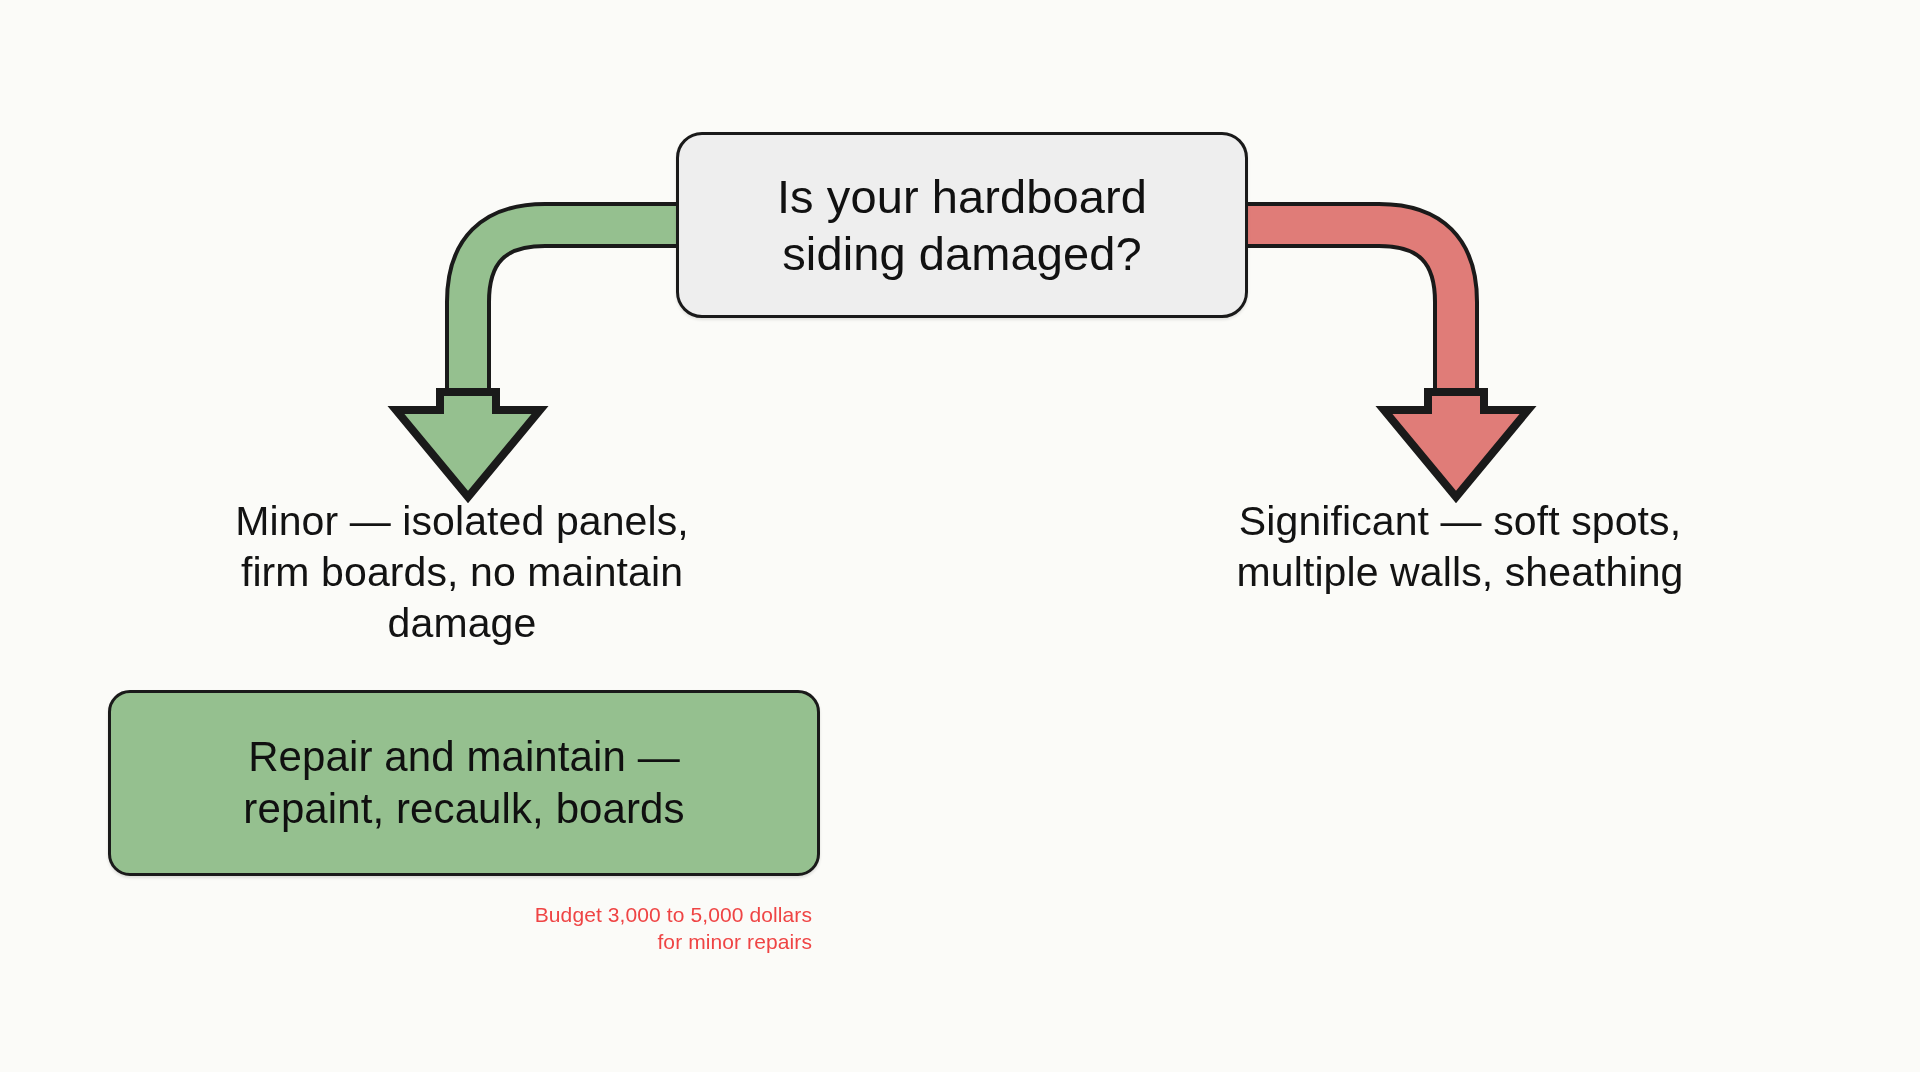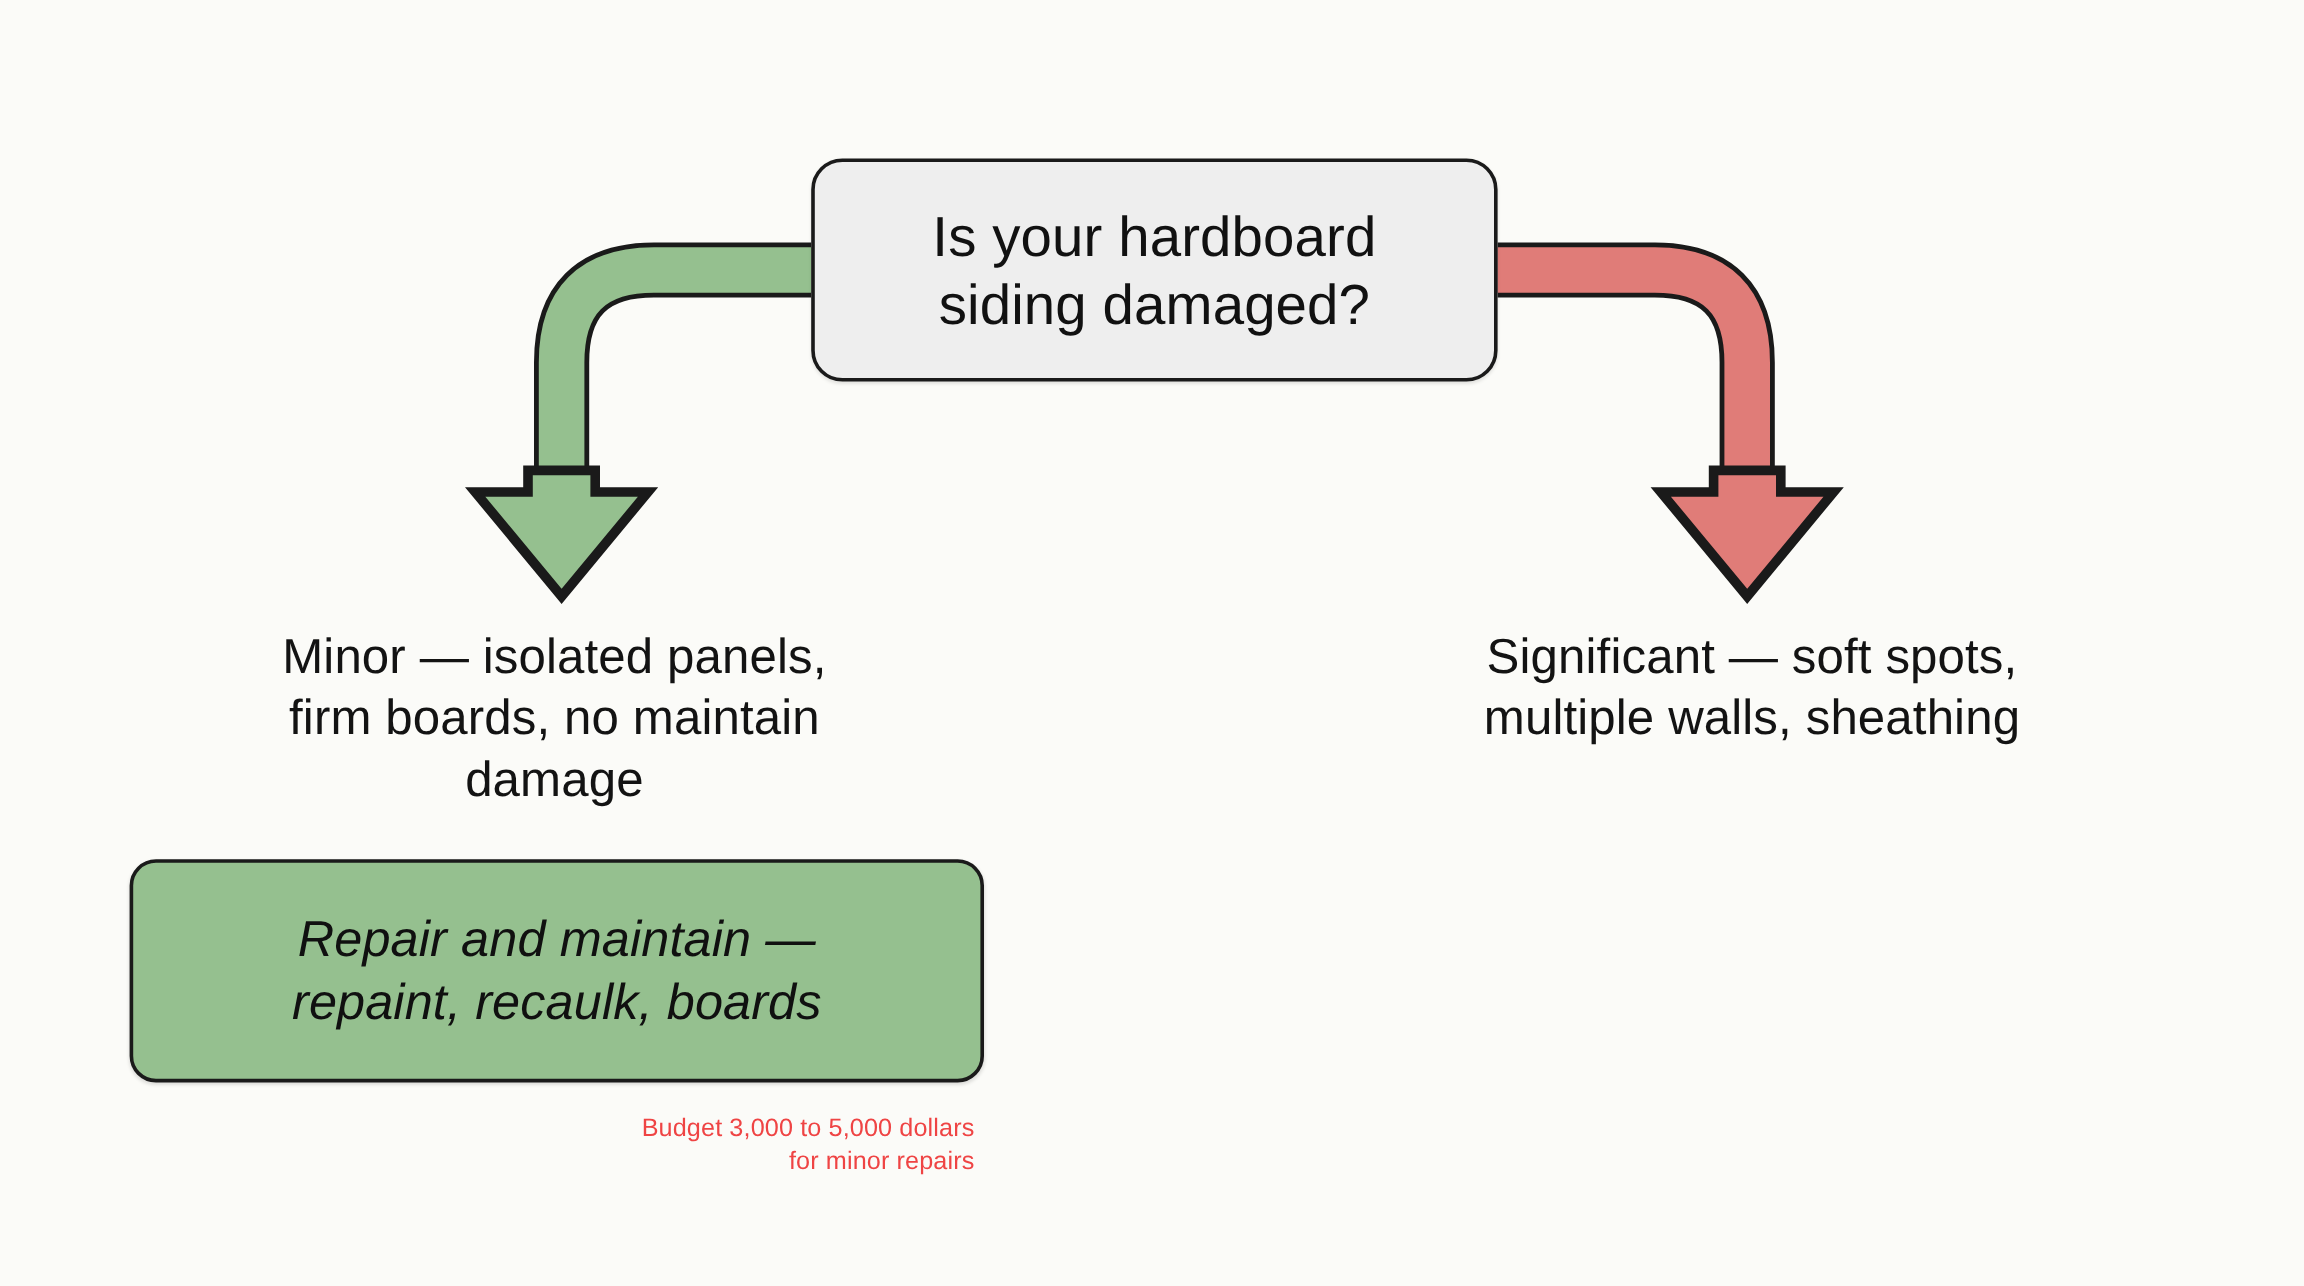--- a/index.html
+++ b/index.html
@@ -54,21 +54,21 @@
     line-height: 1.22;
     color: #111111;
     text-align: center;
     letter-spacing: 0.1px;
     padding: 0 18px;
   }
 
   
   .branch {
     position: absolute;
-    top: 490px;
+    top: 464px;
     width: 700px;
   }
   .branch-left  { left: 112px; }
   .branch-right { left: 1110px; }
 
   .branch-desc {
     font-size: 41px;
     line-height: 1.24;
     color: #131313;
     text-align: center;
@@ -79,21 +79,20 @@
   .outcome-box {
     margin-top: 42px;
     height: 186px;
     border: 3.5px solid #1a1a1a;
     border-radius: 22px;
     box-sizing: border-box;
     display: flex;
     align-items: center;
     justify-content: center;
     box-shadow: 0 2px 3px rgba(0,0,0,0.12);
-    font-style: italic;
   }
   .outcome-box.green { background: #95c08f; width: 712px; margin-left: -4px; }
   .outcome-box.red   { background: #dd6d68; width: 712px; margin-left: -16px; }
 
   .outcome-text {
     font-size: 42px;
     line-height: 1.24;
     color: #101010;
     text-align: center;
     letter-spacing: 0.1px;

